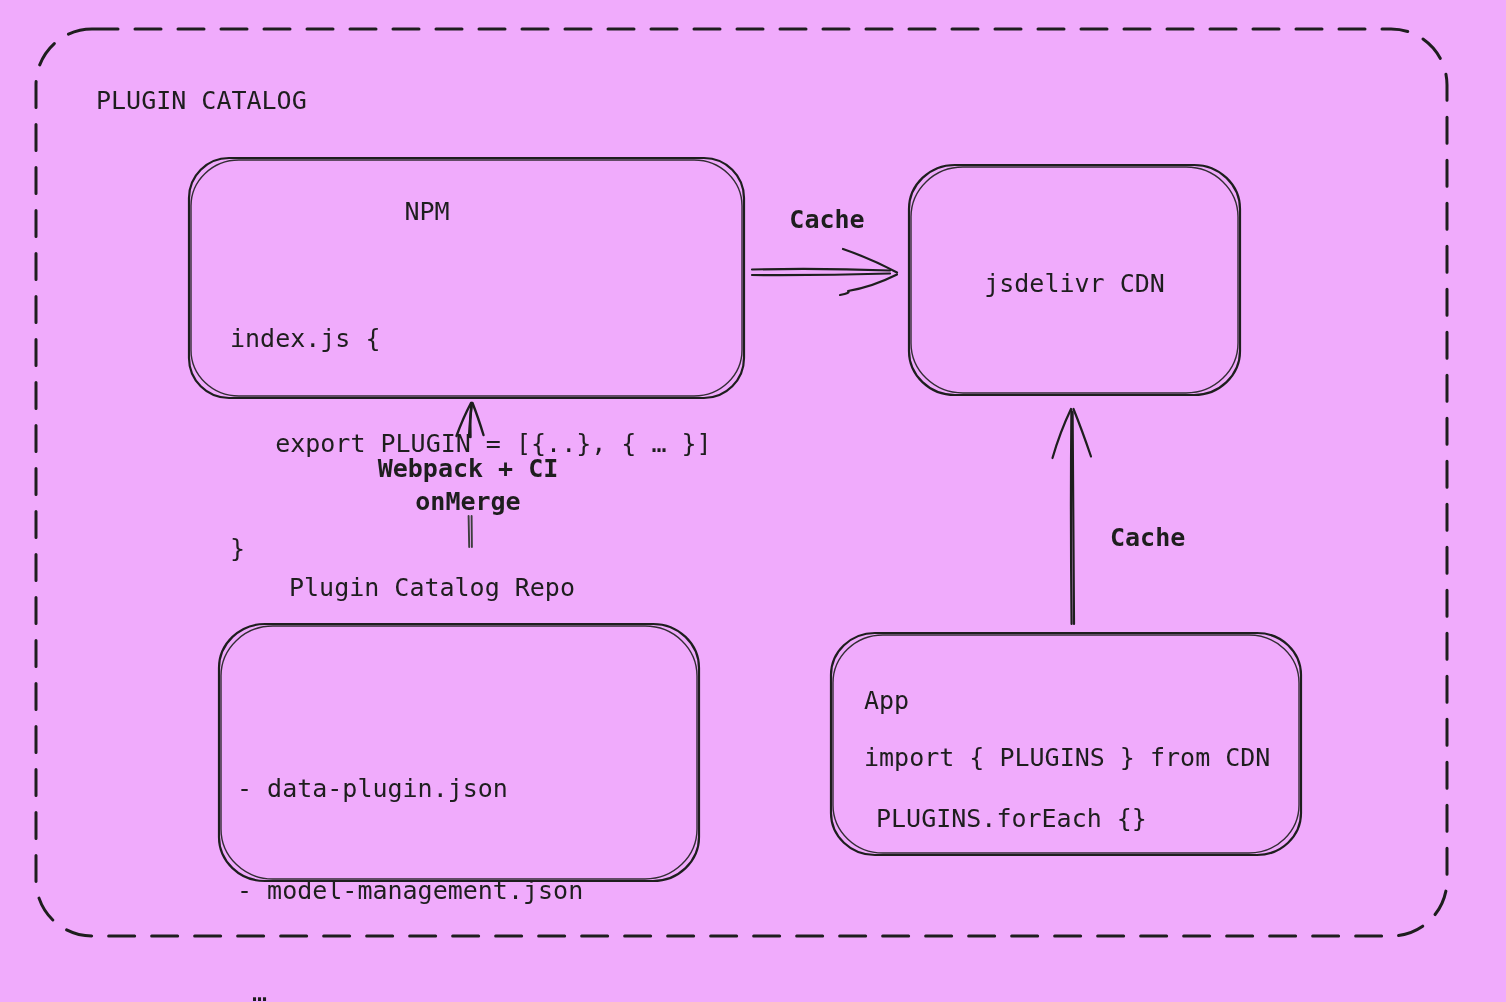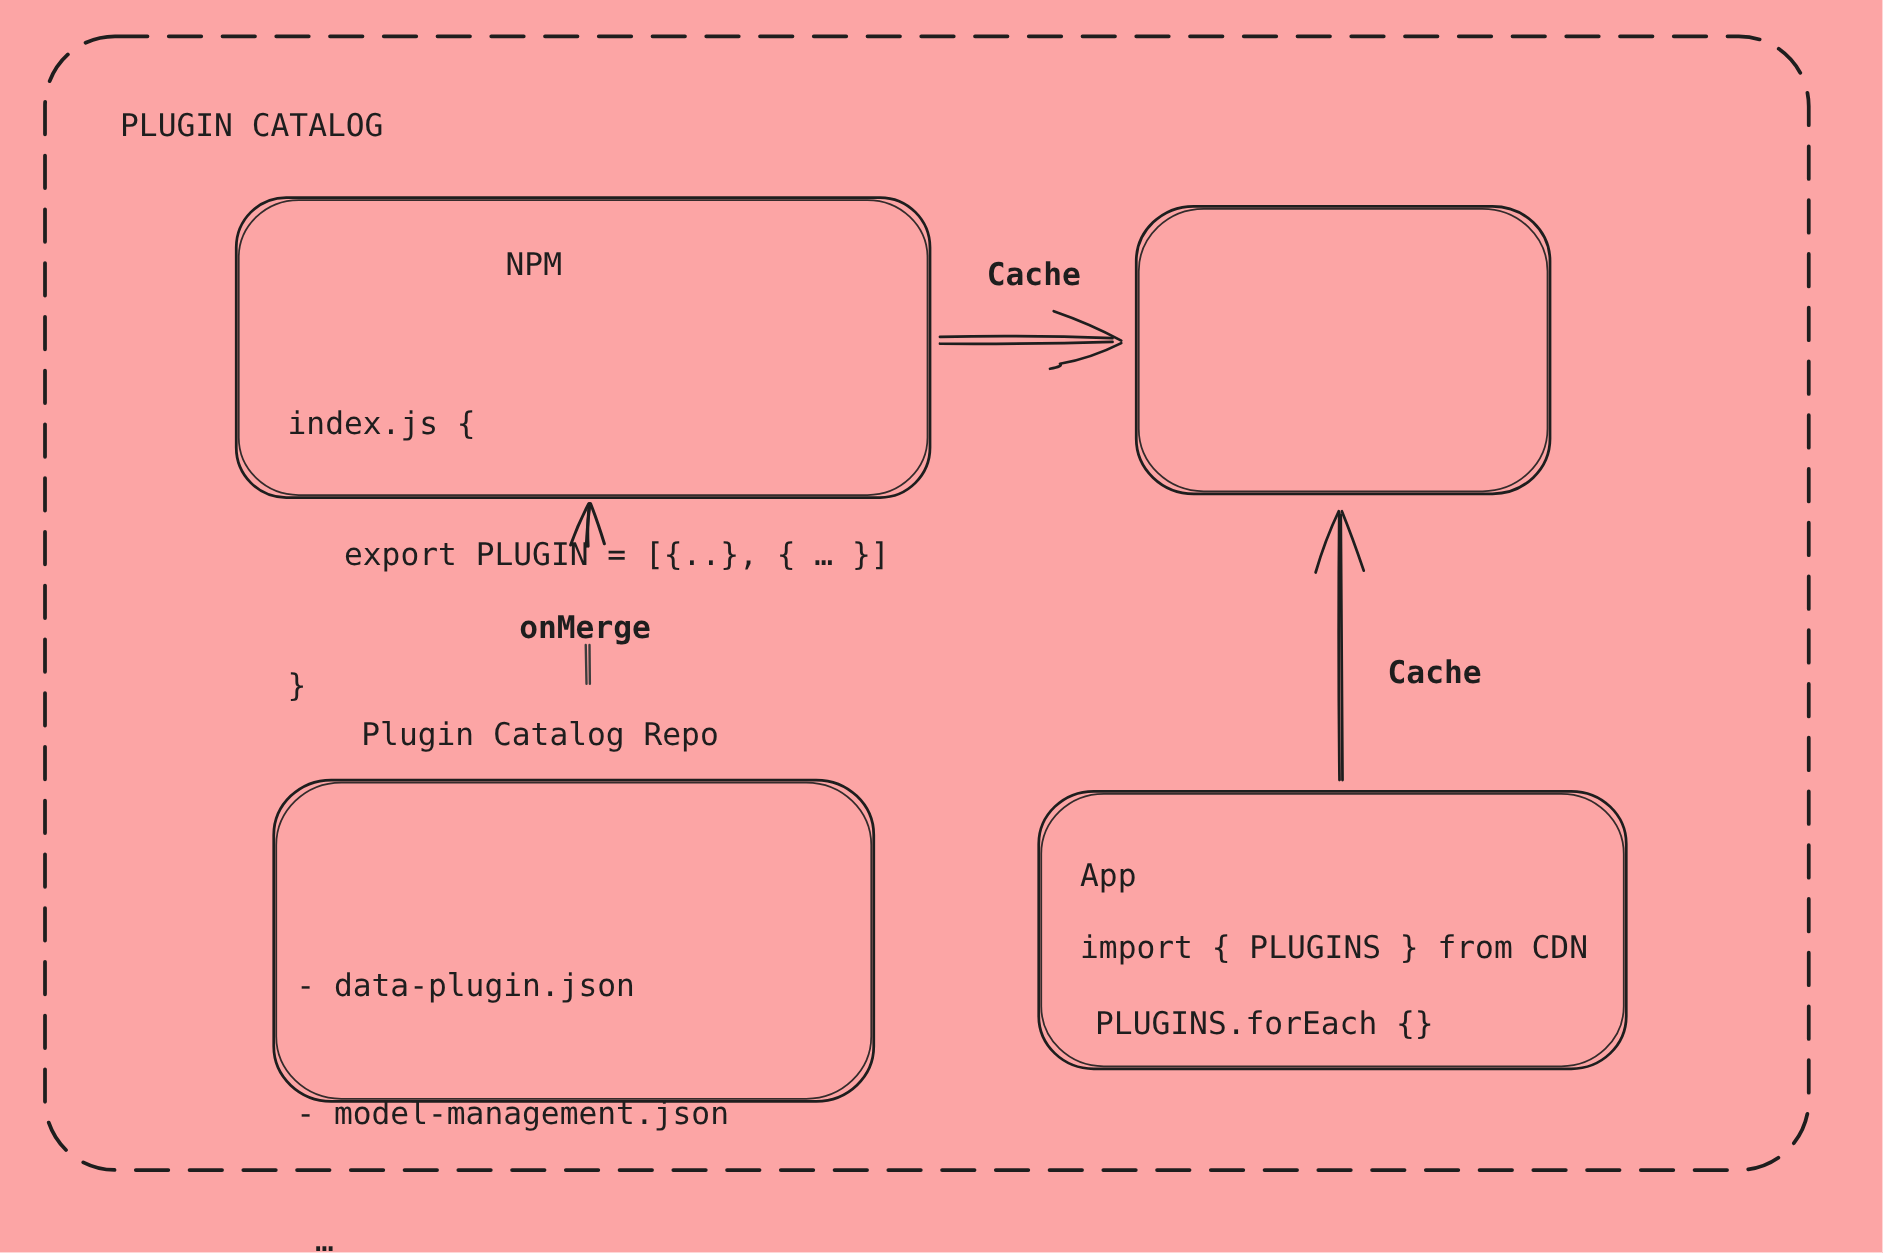--- a/index.html
+++ b/index.html
@@ -1,20 +1,20 @@
 <!DOCTYPE html>
 <html><head>
 <meta charset="utf-8">
 <style>
   html, body { margin: 0; padding: 0; background: #ffffff; }
   .canvas {
     position: relative;
     width: 1506px;
     height: 1002px;
-    background: #fca5a5;
+    background: #f0abfc;
     overflow: hidden;
     font-family: "DejaVu Sans Mono", monospace;
   }
   .shapes {
     position: absolute;
     left: 0; top: 0;
   }
   .txt {
     position: absolute;
     color: #1e1e1e;
@@ -87,23 +87,25 @@
 
   <div class="txt" style="left:96px; top:83px;">PLUGIN CATALOG</div>
 
   <div class="txt center" style="left:317px; top:194px; width:220px;">NPM</div>
   <div class="txt code" style="left:217px; top:251px;">
     <div>index.js {</div>
     <div>   export PLUGIN = [{..}, { … }]</div>
     <div>}</div>
   </div>
 
+  <div class="txt center" style="left:909px; top:266px; width:331px;">jsdelivr CDN</div>
 
   <div class="txt center edge-label" style="left:752px; top:202px; width:150px;">Cache</div>
 
+  <div class="txt center edge-label" style="left:348px; top:451px; width:240px;">Webpack + CI</div>
   <div class="txt center edge-label" style="left:348px; top:484px; width:240px;">onMerge</div>
 
   <div class="txt" style="left:289px; top:570px;">Plugin Catalog Repo</div>
   <div class="txt code" style="left:224px; top:704px; line-height:34px;">
     <div>- data-plugin.json</div>
     <div>- model-management.json</div>
     <div> …</div>
   </div>
 
   <div class="txt edge-label" style="left:1110px; top:520px;">Cache</div>

